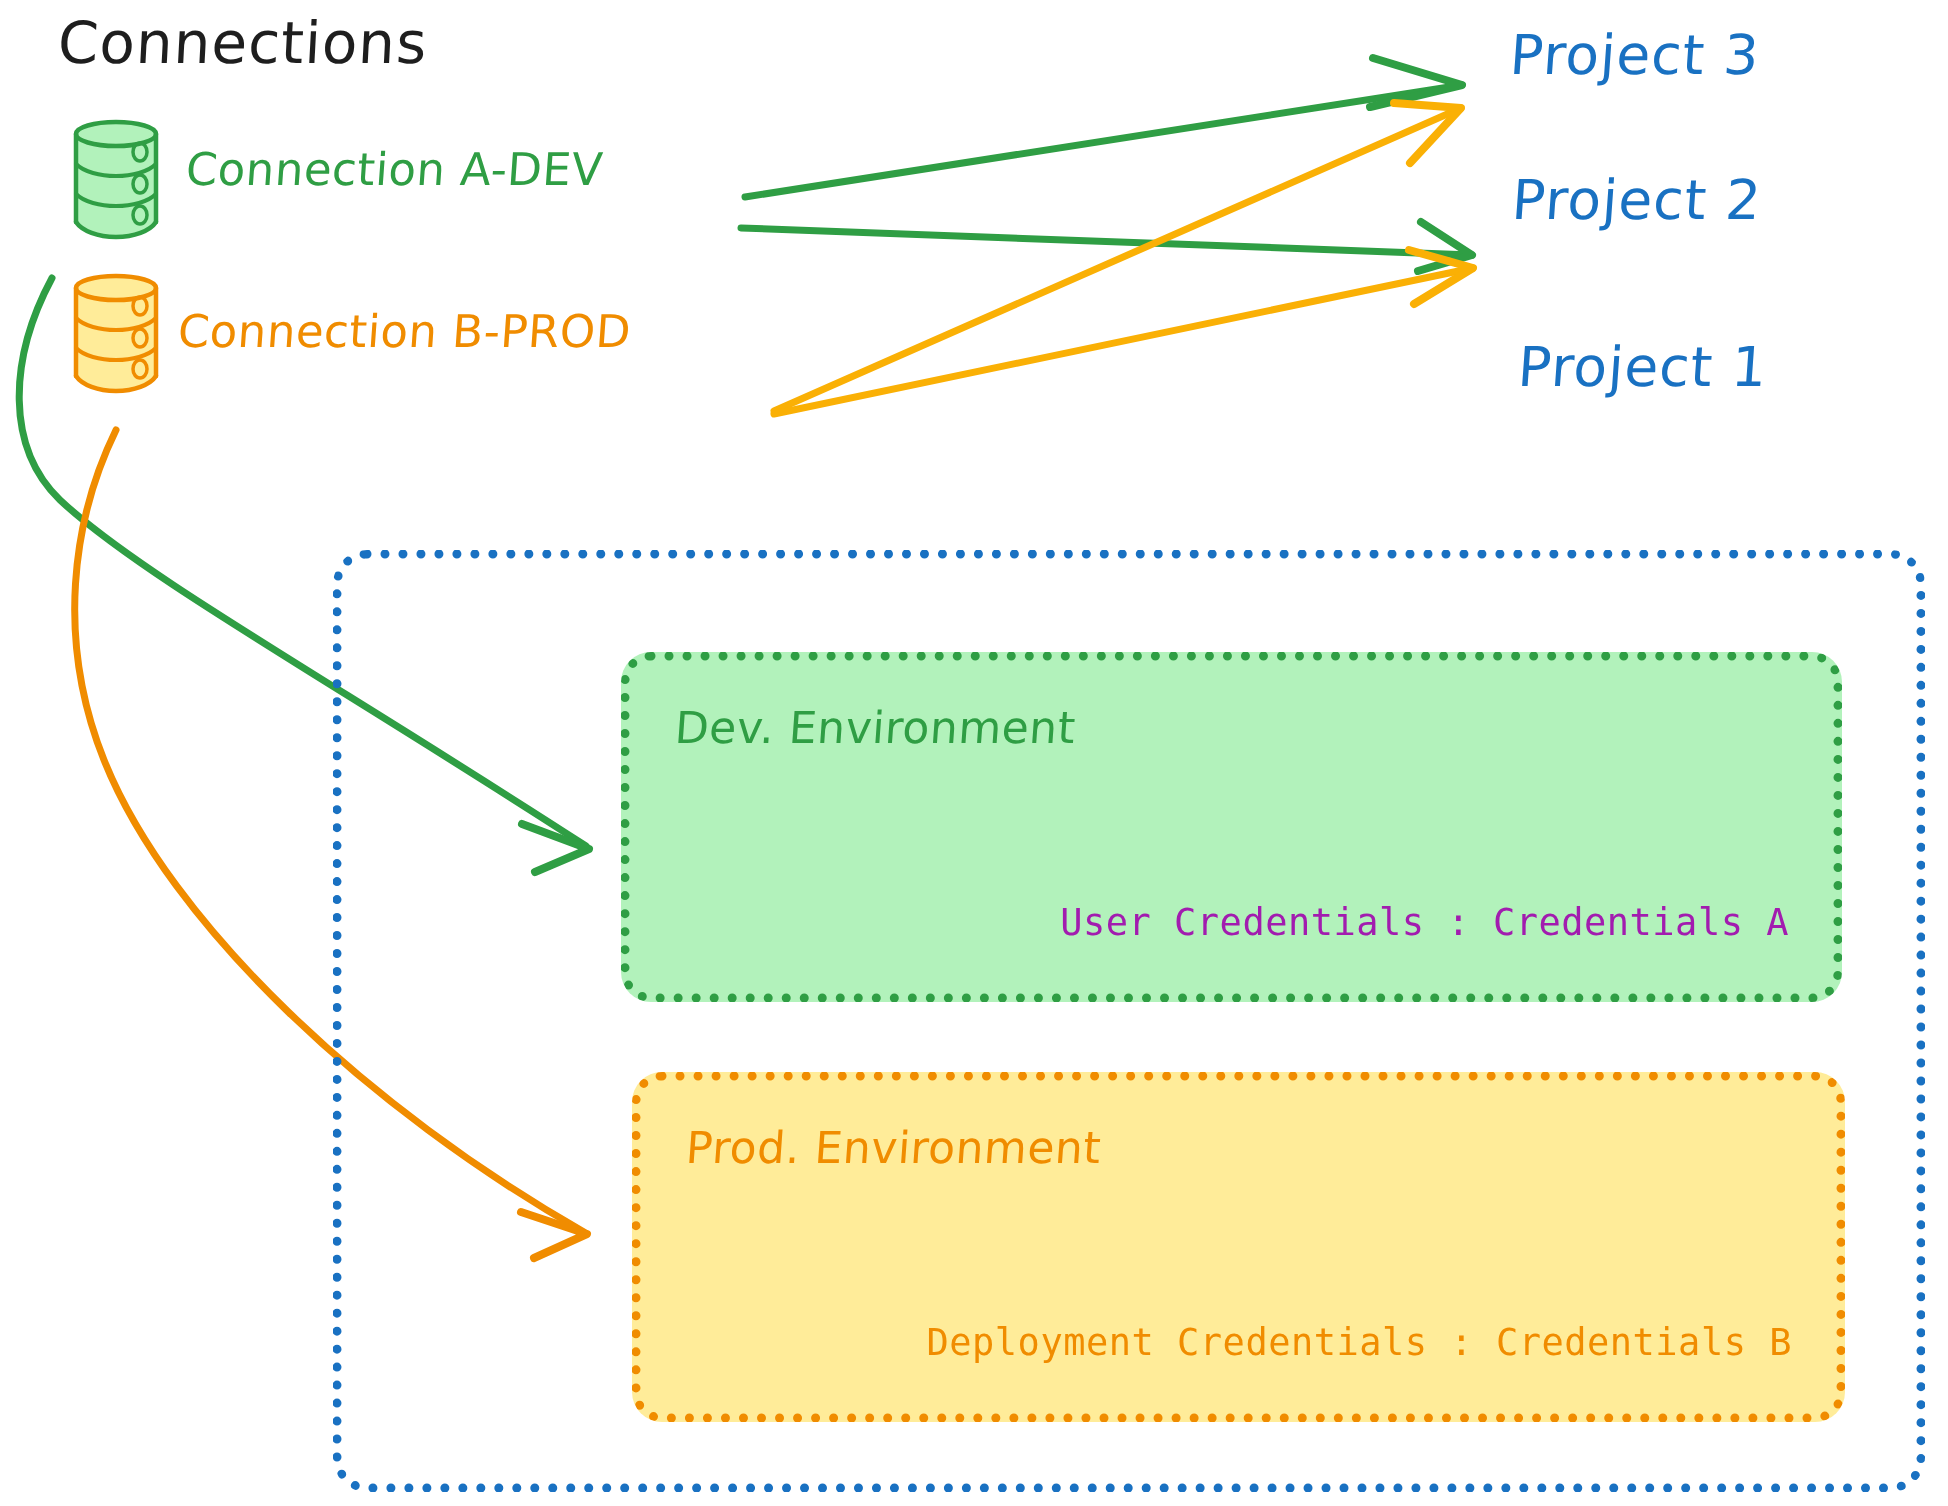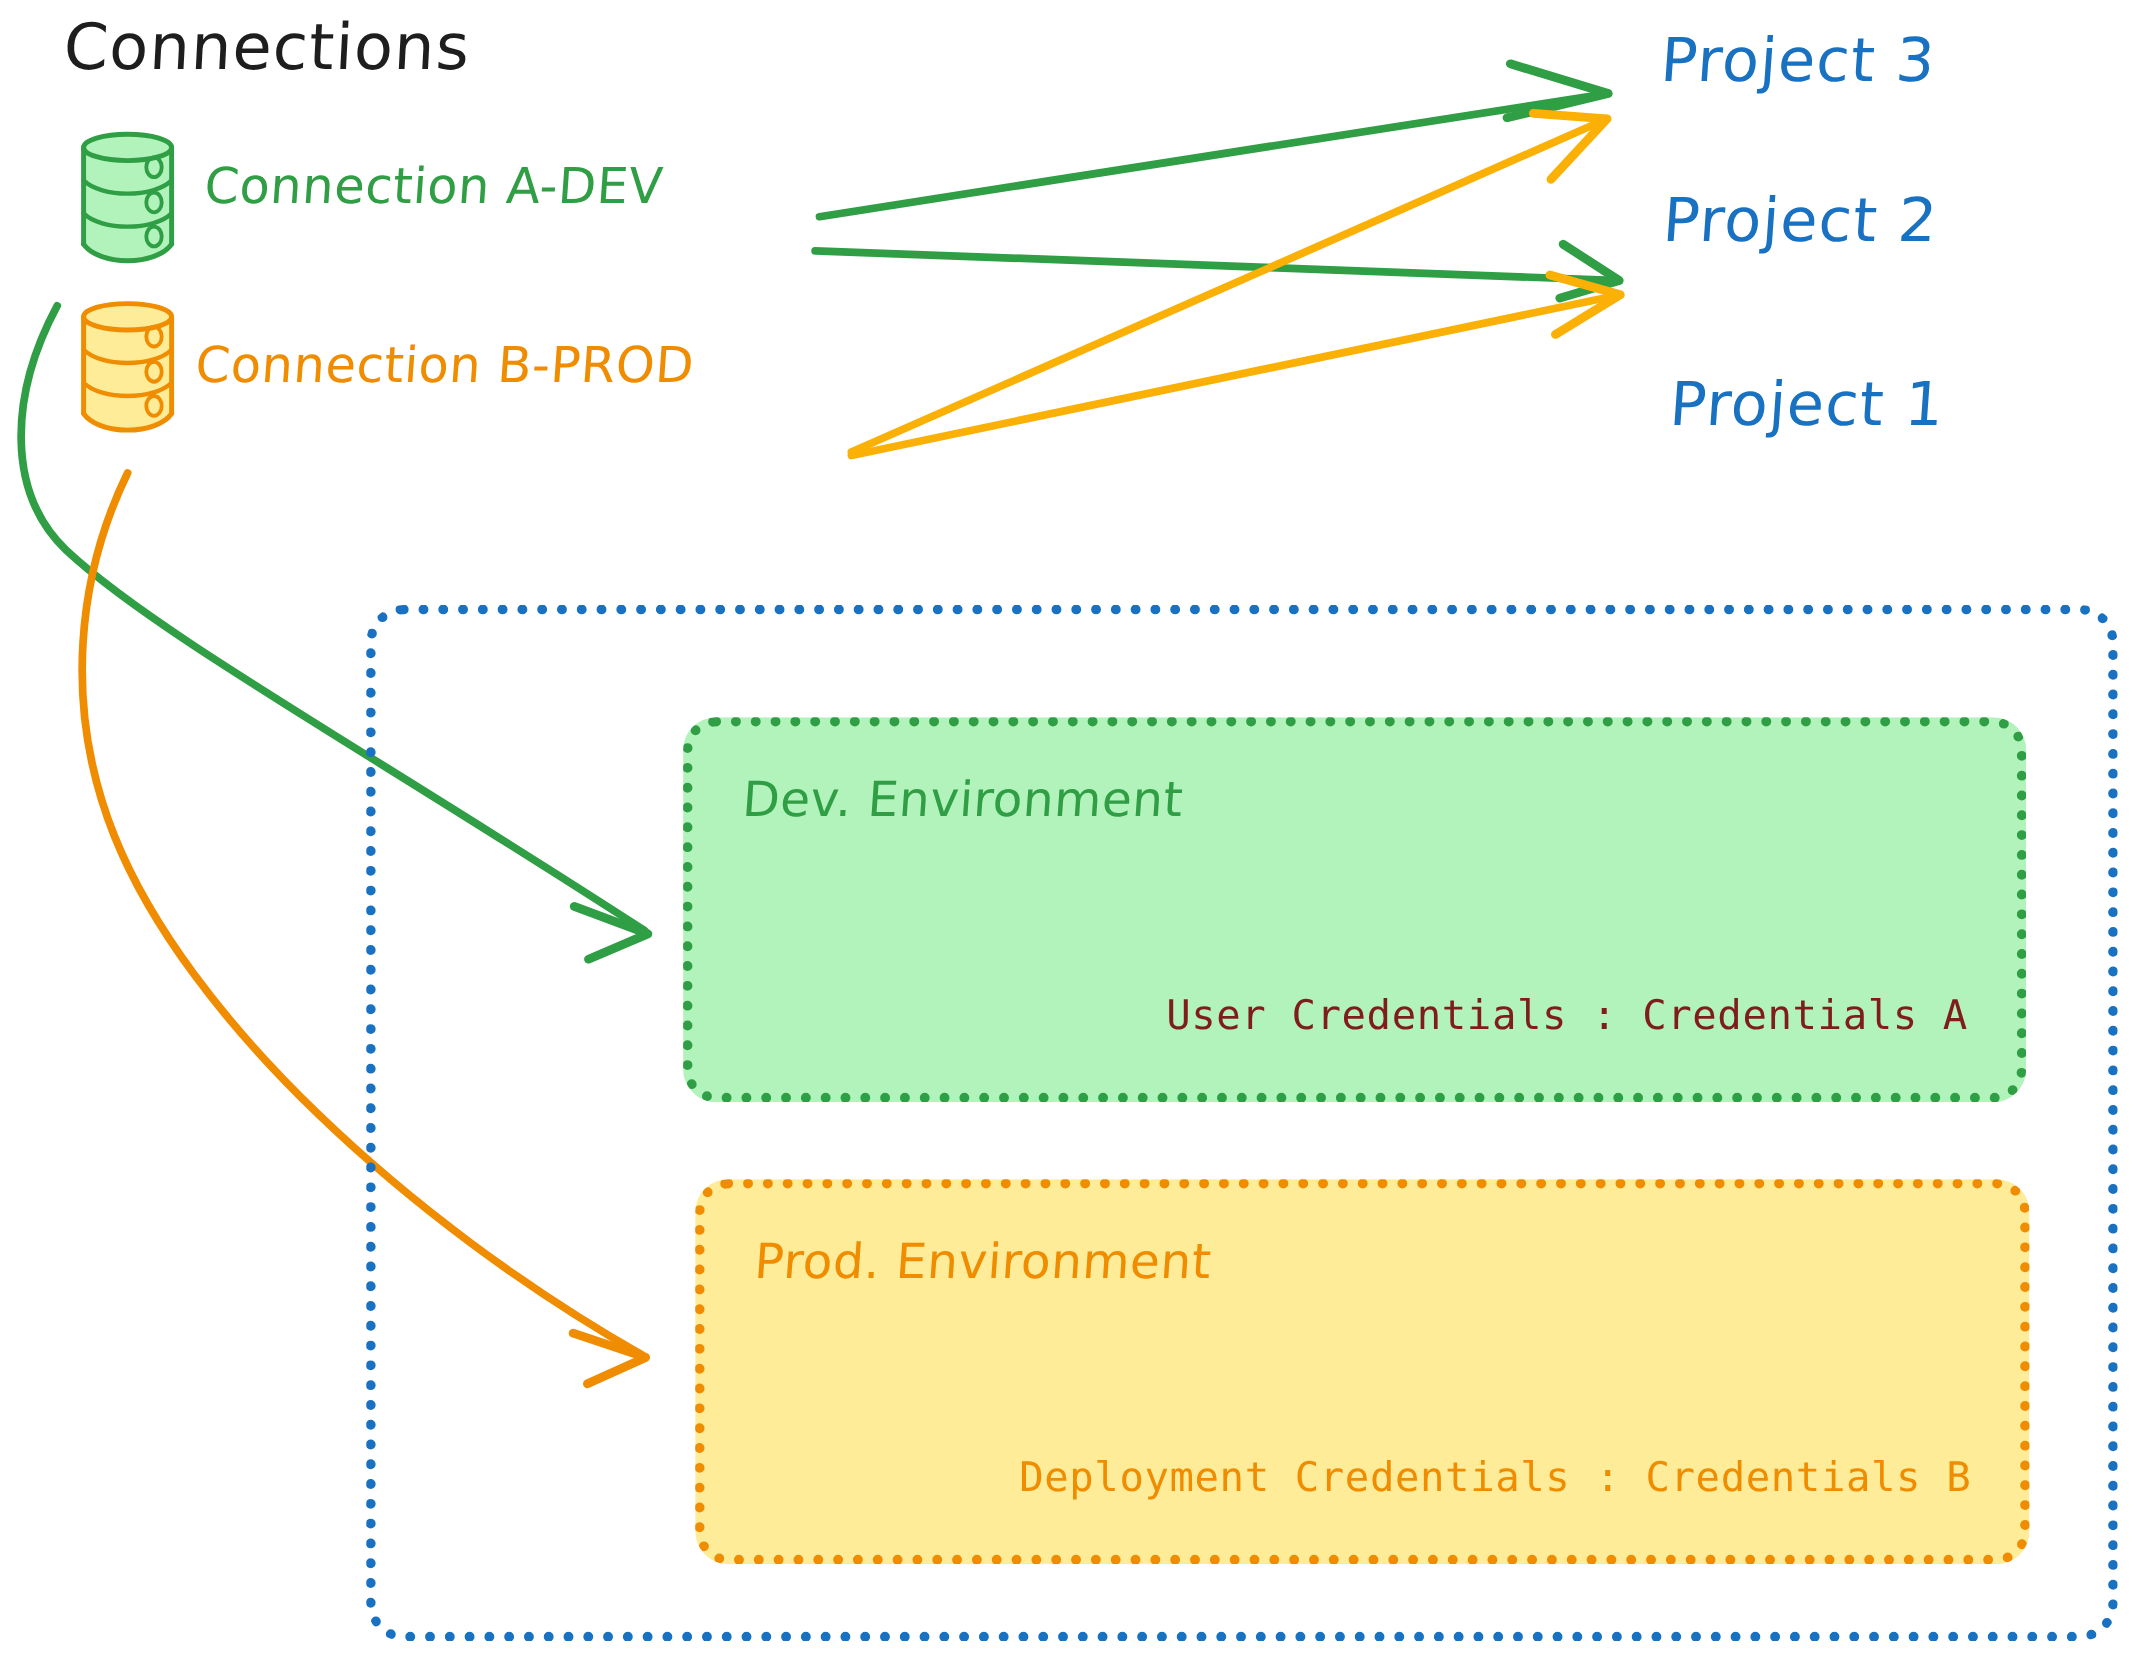--- a/index.html
+++ b/index.html
@@ -116,21 +116,21 @@
   .env-cred {
     position: absolute;
     right: 44px;
     bottom: 52px;
     font-size: 37px;
     font-family: "DejaVu Sans Mono", monospace;
     white-space: nowrap;
     letter-spacing: 0.5px;
     line-height: 1;
   }
-  #dev-env-cred { color: #7f1d1d; }
+  #dev-env-cred { color: #a21caf; }
   #prod-env-cred { color: #f08c00; margin-top: 15px; }
 </style>
 </head>
 <body>
 
 <div id="canvas">
 
   <svg id="vector-layer" viewBox="0 0 1948 1506">
 
     <g>

